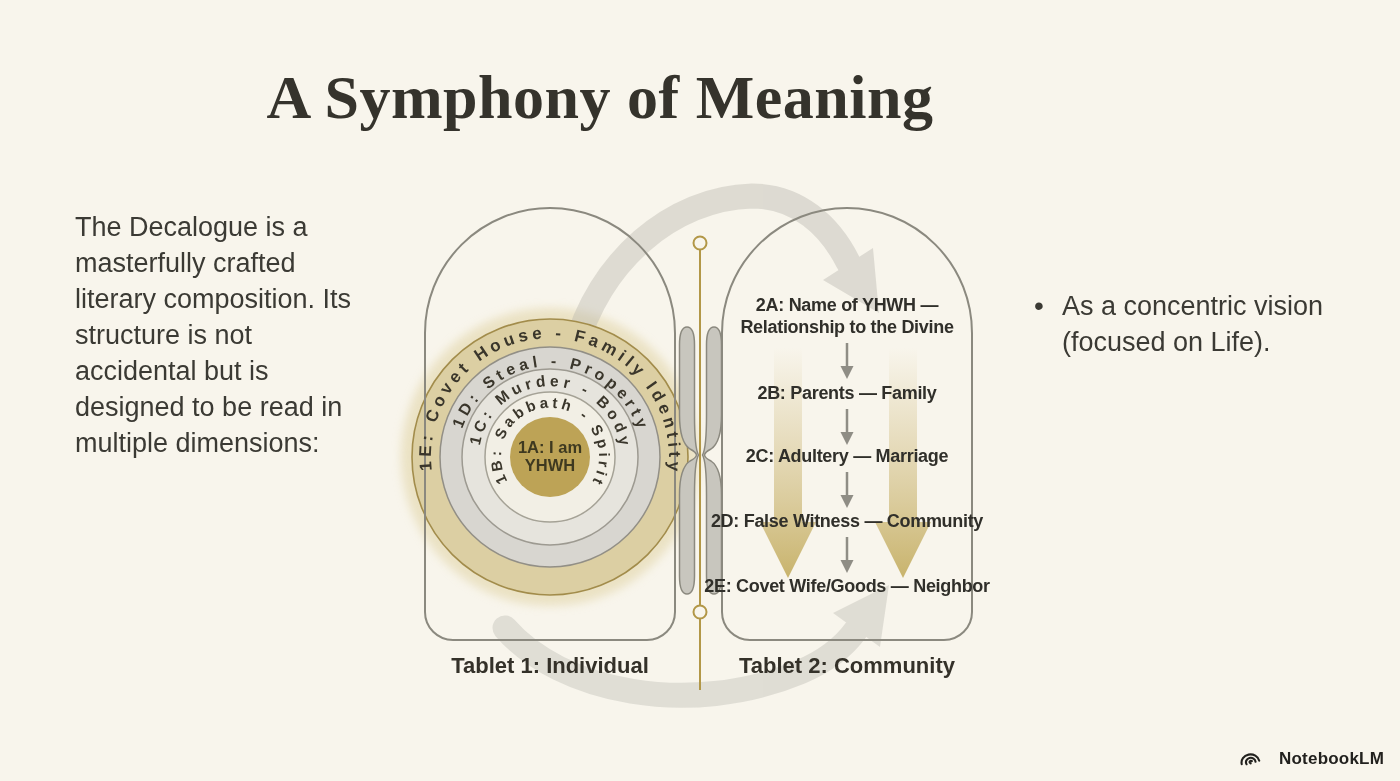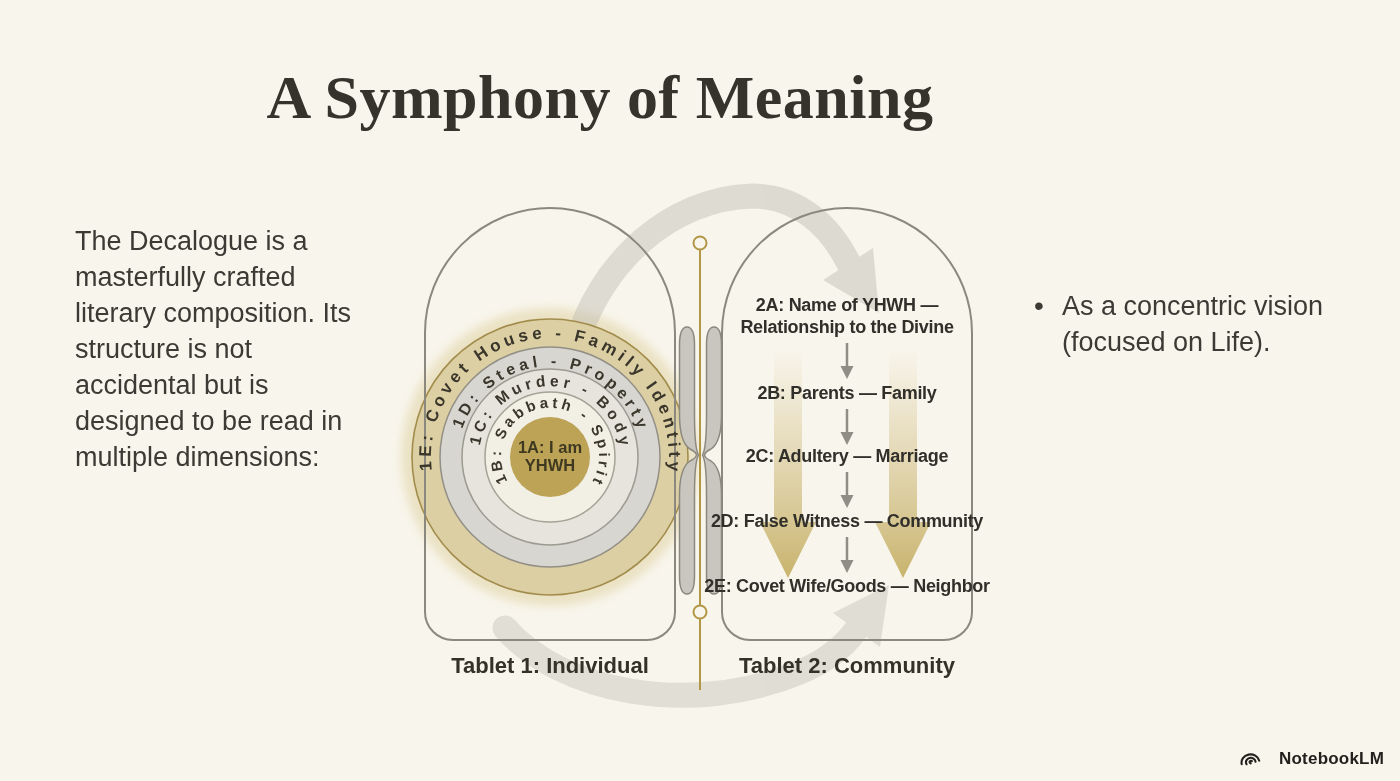--- a/index.html
+++ b/index.html
@@ -11,21 +11,21 @@
     text-align:center;font-family:"Liberation Serif","DejaVu Serif",serif;
     font-size:62px;font-weight:700;color:#35332c;letter-spacing:.5px;
   }
 
   .text-panel{position:absolute;color:#3b3a34;font-size:27px;line-height:36px;}
   .text-panel p{margin:0 0 26px 0;white-space:pre-line;}
   .text-panel ul{list-style:none;margin:0;padding:0;}
   .text-panel li{position:relative;padding-left:30px;white-space:pre-line;}
   .text-panel li + li{margin-top:33px;}
   .text-panel li::before{content:"•";position:absolute;left:2px;top:0;font-size:28px;color:#3b3a34;}
-  .left-panel{left:75px;top:223px;width:312px;}
+  .left-panel{left:75px;top:209px;width:312px;}
   .right-panel{left:1032px;top:288px;width:330px;}
 
   .diagram{position:absolute;left:380px;top:170px;}
 
   .ring-label{font-weight:700;fill:#3a362b;}
   .ring-label.l1e{font-size:17px;}
   .ring-label.l1d{font-size:16px;}
   .ring-label.l1c{font-size:15.5px;}
   .ring-label.l1b{font-size:15px;}
   .center-label{font-size:16.5px;font-weight:700;fill:#3e3920;text-anchor:middle;}

